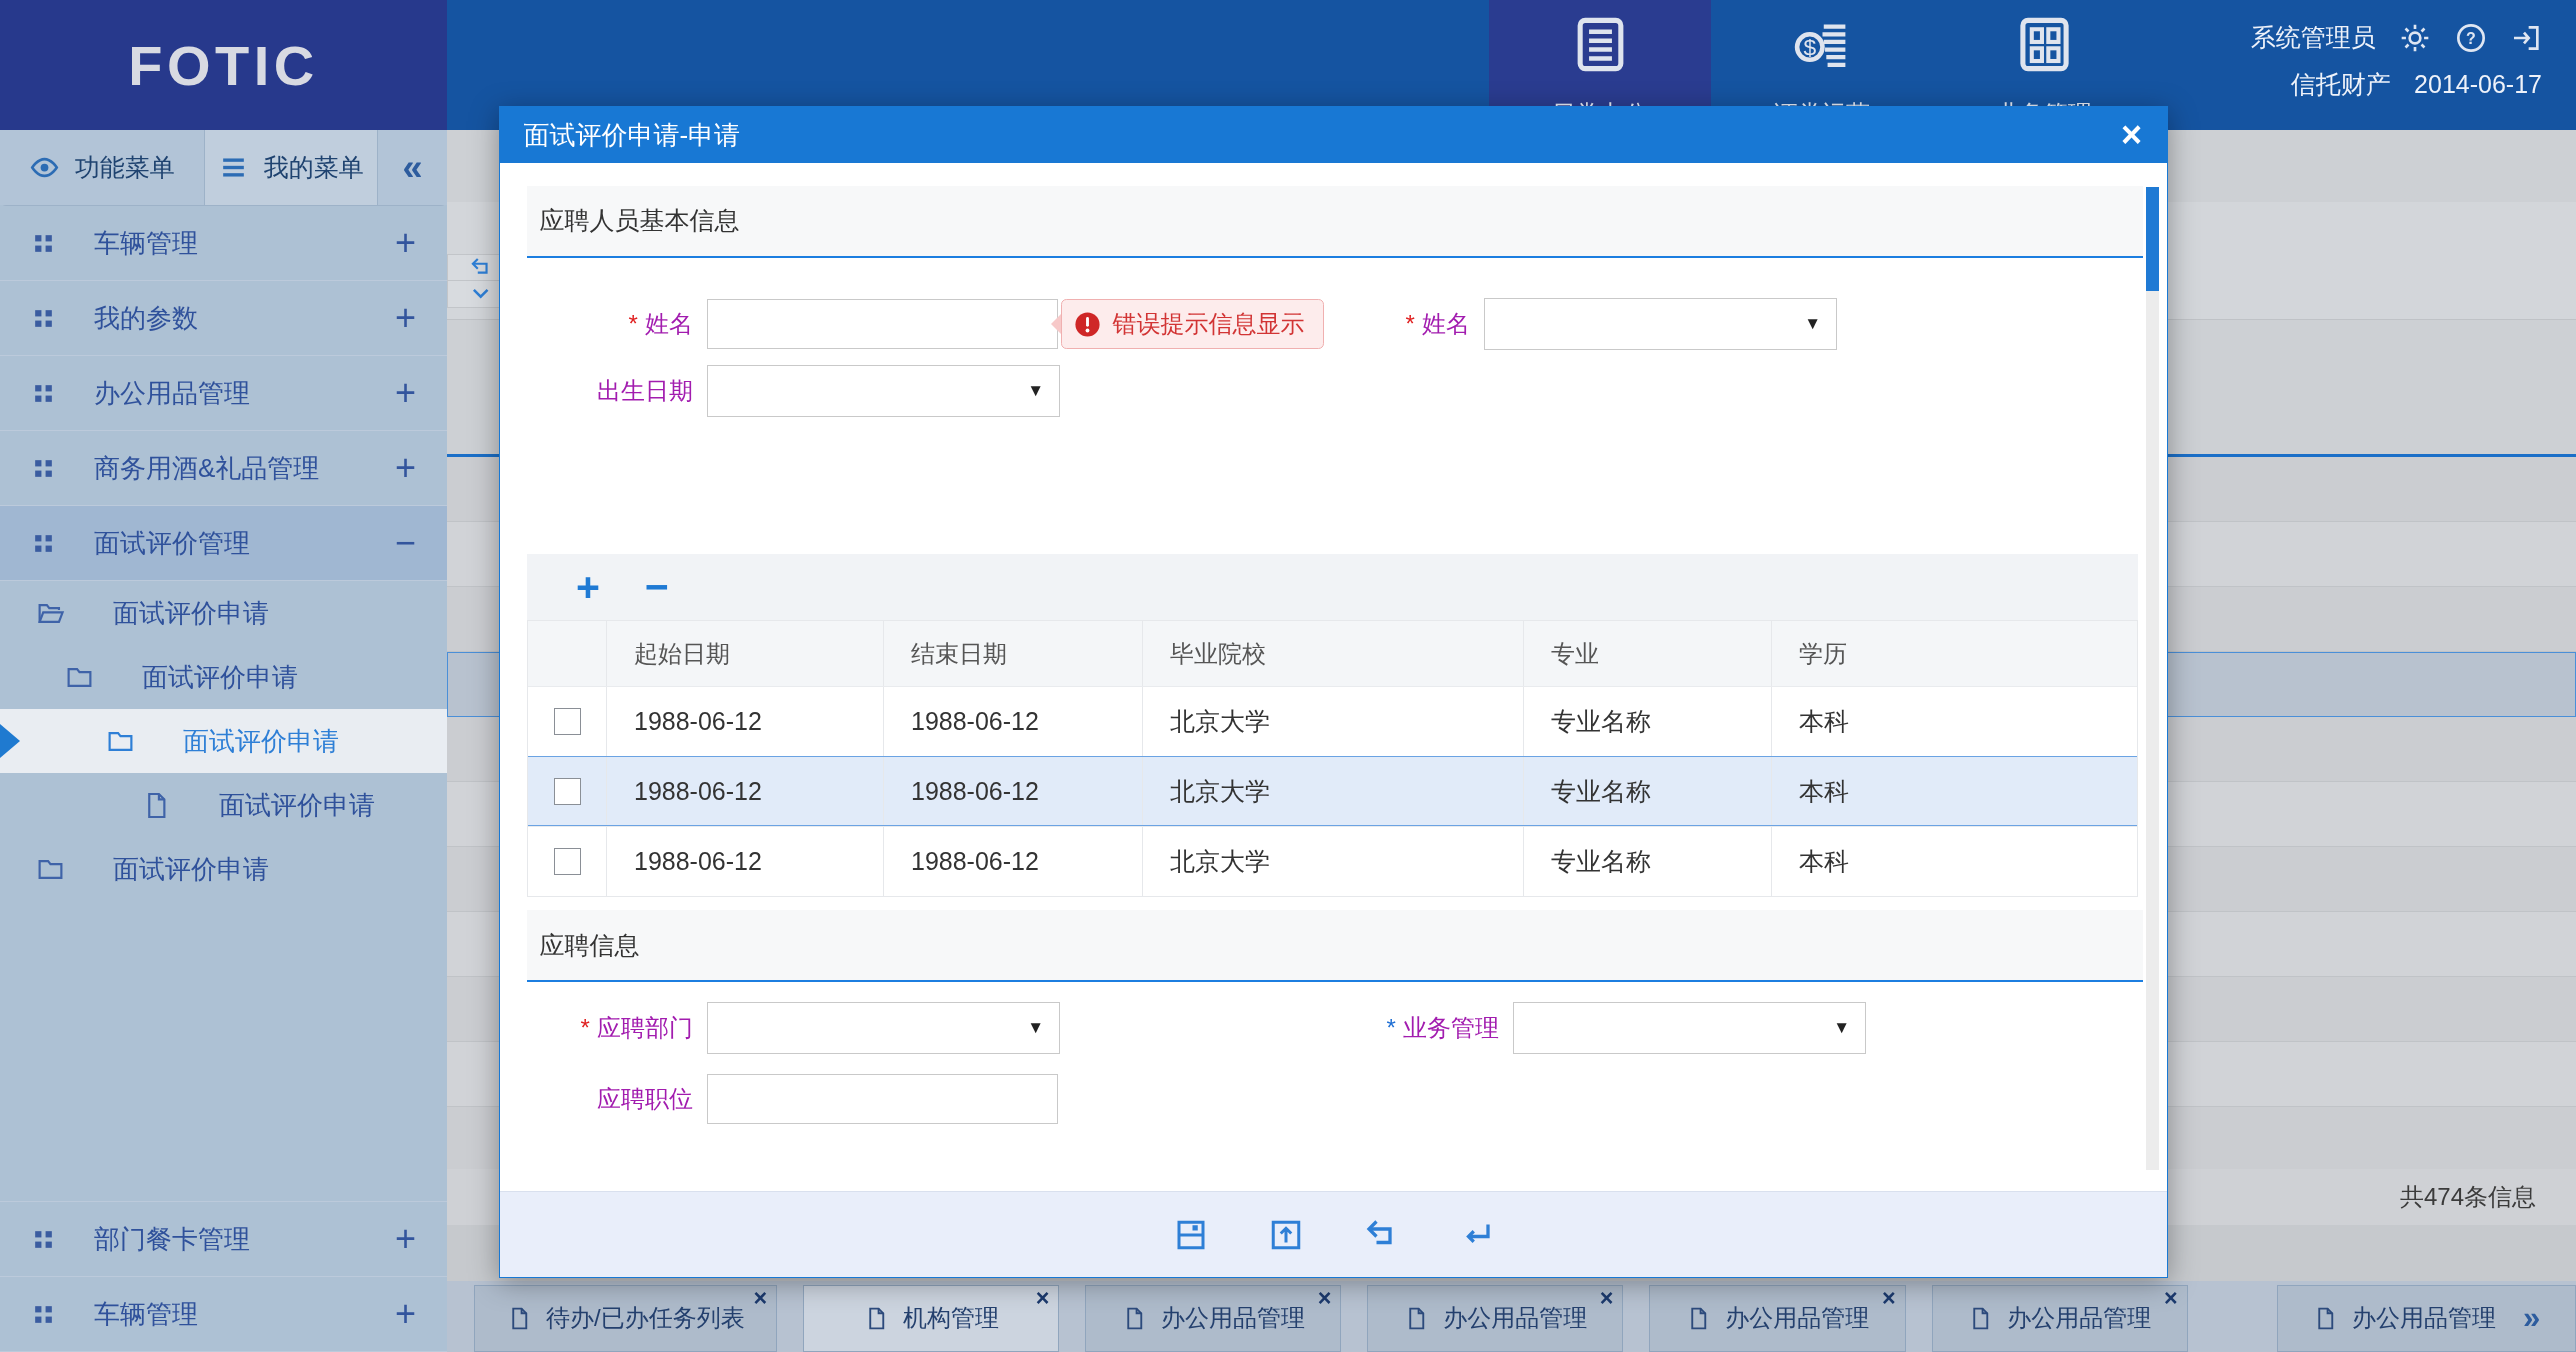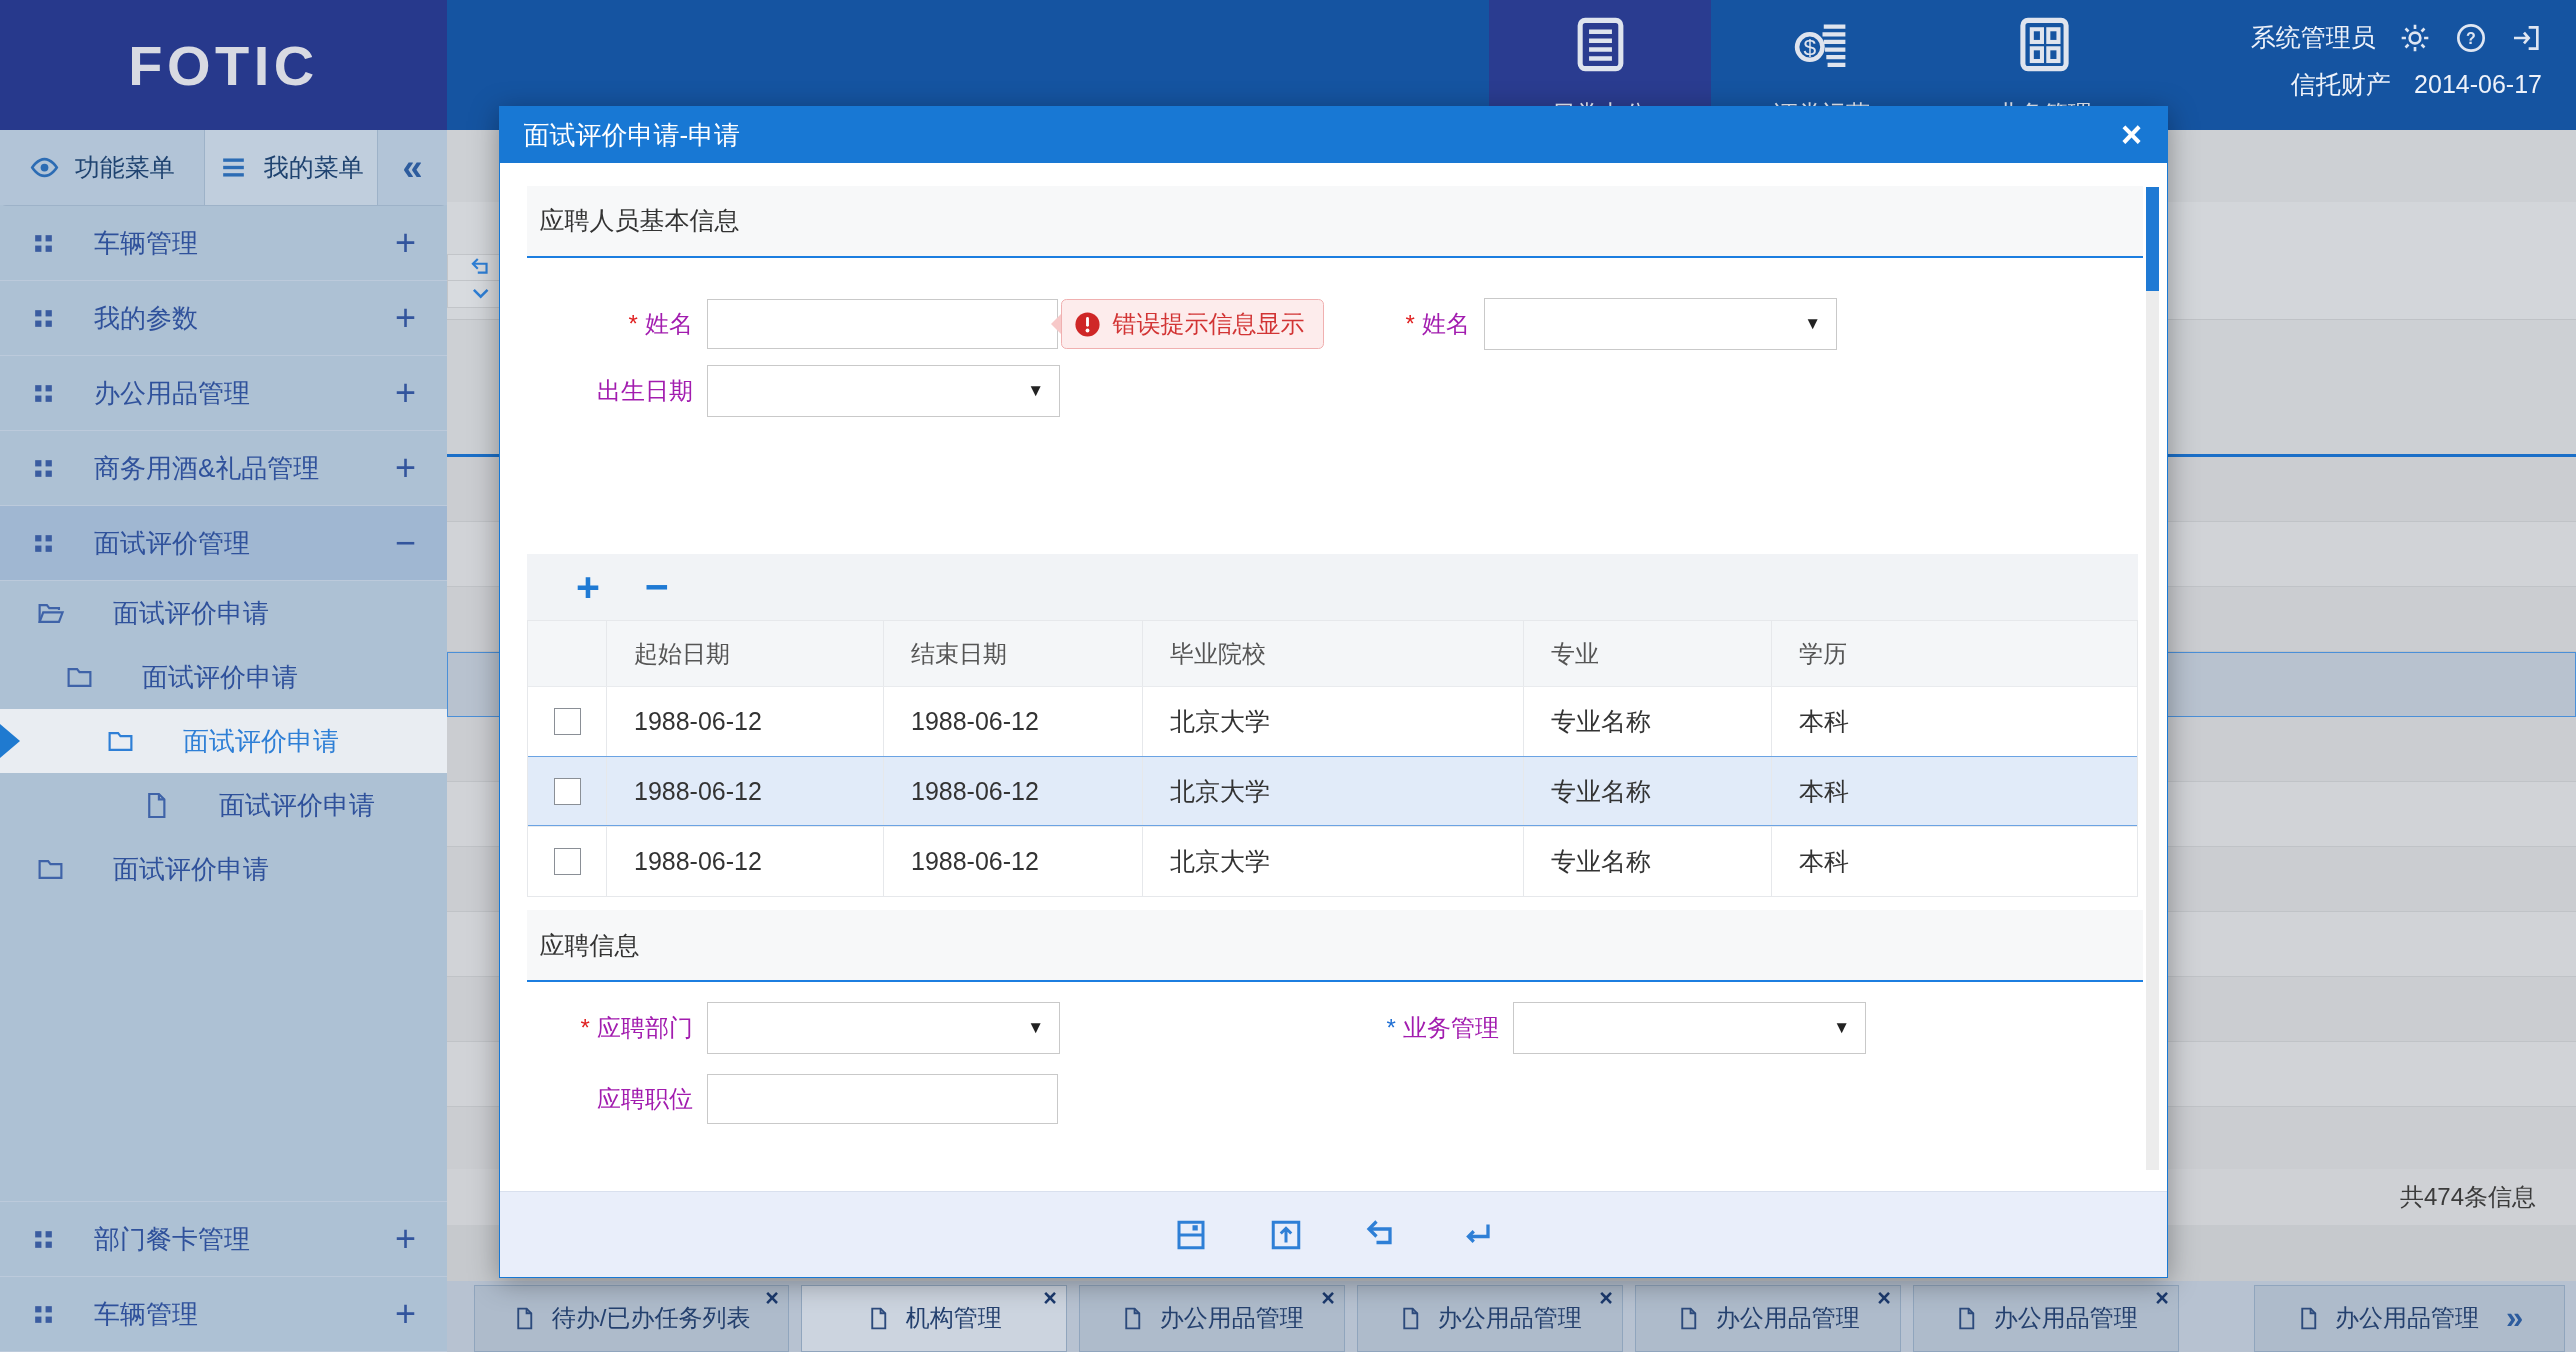--- a/index.html
+++ b/index.html
@@ -117,21 +117,21 @@
     display:flex;align-items:center;overflow:hidden;}
   .tc.c0{border-left:none;padding-left:0;justify-content:center;}
   .c0{width:78px;} .c1{width:277px;} .c2{width:259px;} .c3{width:381px;} .c4{width:248px;} .c5{width:366px;}
   .cb{width:27px;height:27px;border:1.8px solid #8a8f96;background:#fff;box-sizing:border-box;}
   #modal-footer{position:absolute;bottom:0;left:0;right:0;height:85px;background:#e9eefa;
     border-top:0.9px solid #d9e0ee;display:flex;align-items:center;justify-content:center;gap:59px;}
   #modal-footer .ft-icn{width:36px;height:36px;color:#2e7fd6;cursor:pointer;}
 
   
   #tabbar{position:absolute;left:447px;bottom:0;width:2129px;height:71px;background:#b7c2d1;
-    display:flex;align-items:center;padding-left:27px;box-sizing:border-box;gap:12px;z-index:15;}
+    display:flex;align-items:center;padding-left:27px;box-sizing:border-box;gap:26px;z-index:15;}
   .btab{position:relative;margin-top:3.6px;height:67px;background:#aebbcb;border:0.9px solid #90a5bd;
     box-sizing:border-box;display:flex;align-items:center;justify-content:center;gap:14.4px;
     font-size:24px;color:#24406e;cursor:pointer;}
   .btab.active{background:#ccd4df;}
   .btab .tab-icn{width:25px;height:25px;color:#2c4a7c;}
   .btab .x{position:absolute;top:0px;right:9px;font-weight:bold;font-size:23.4px;color:#1c3a6e;line-height:1.1;}
   .btab .more{position:static;font-size:31px;font-weight:bold;color:#2d5c9e;margin-left:12.6px;}
 </style>
 </head>
 <body>

